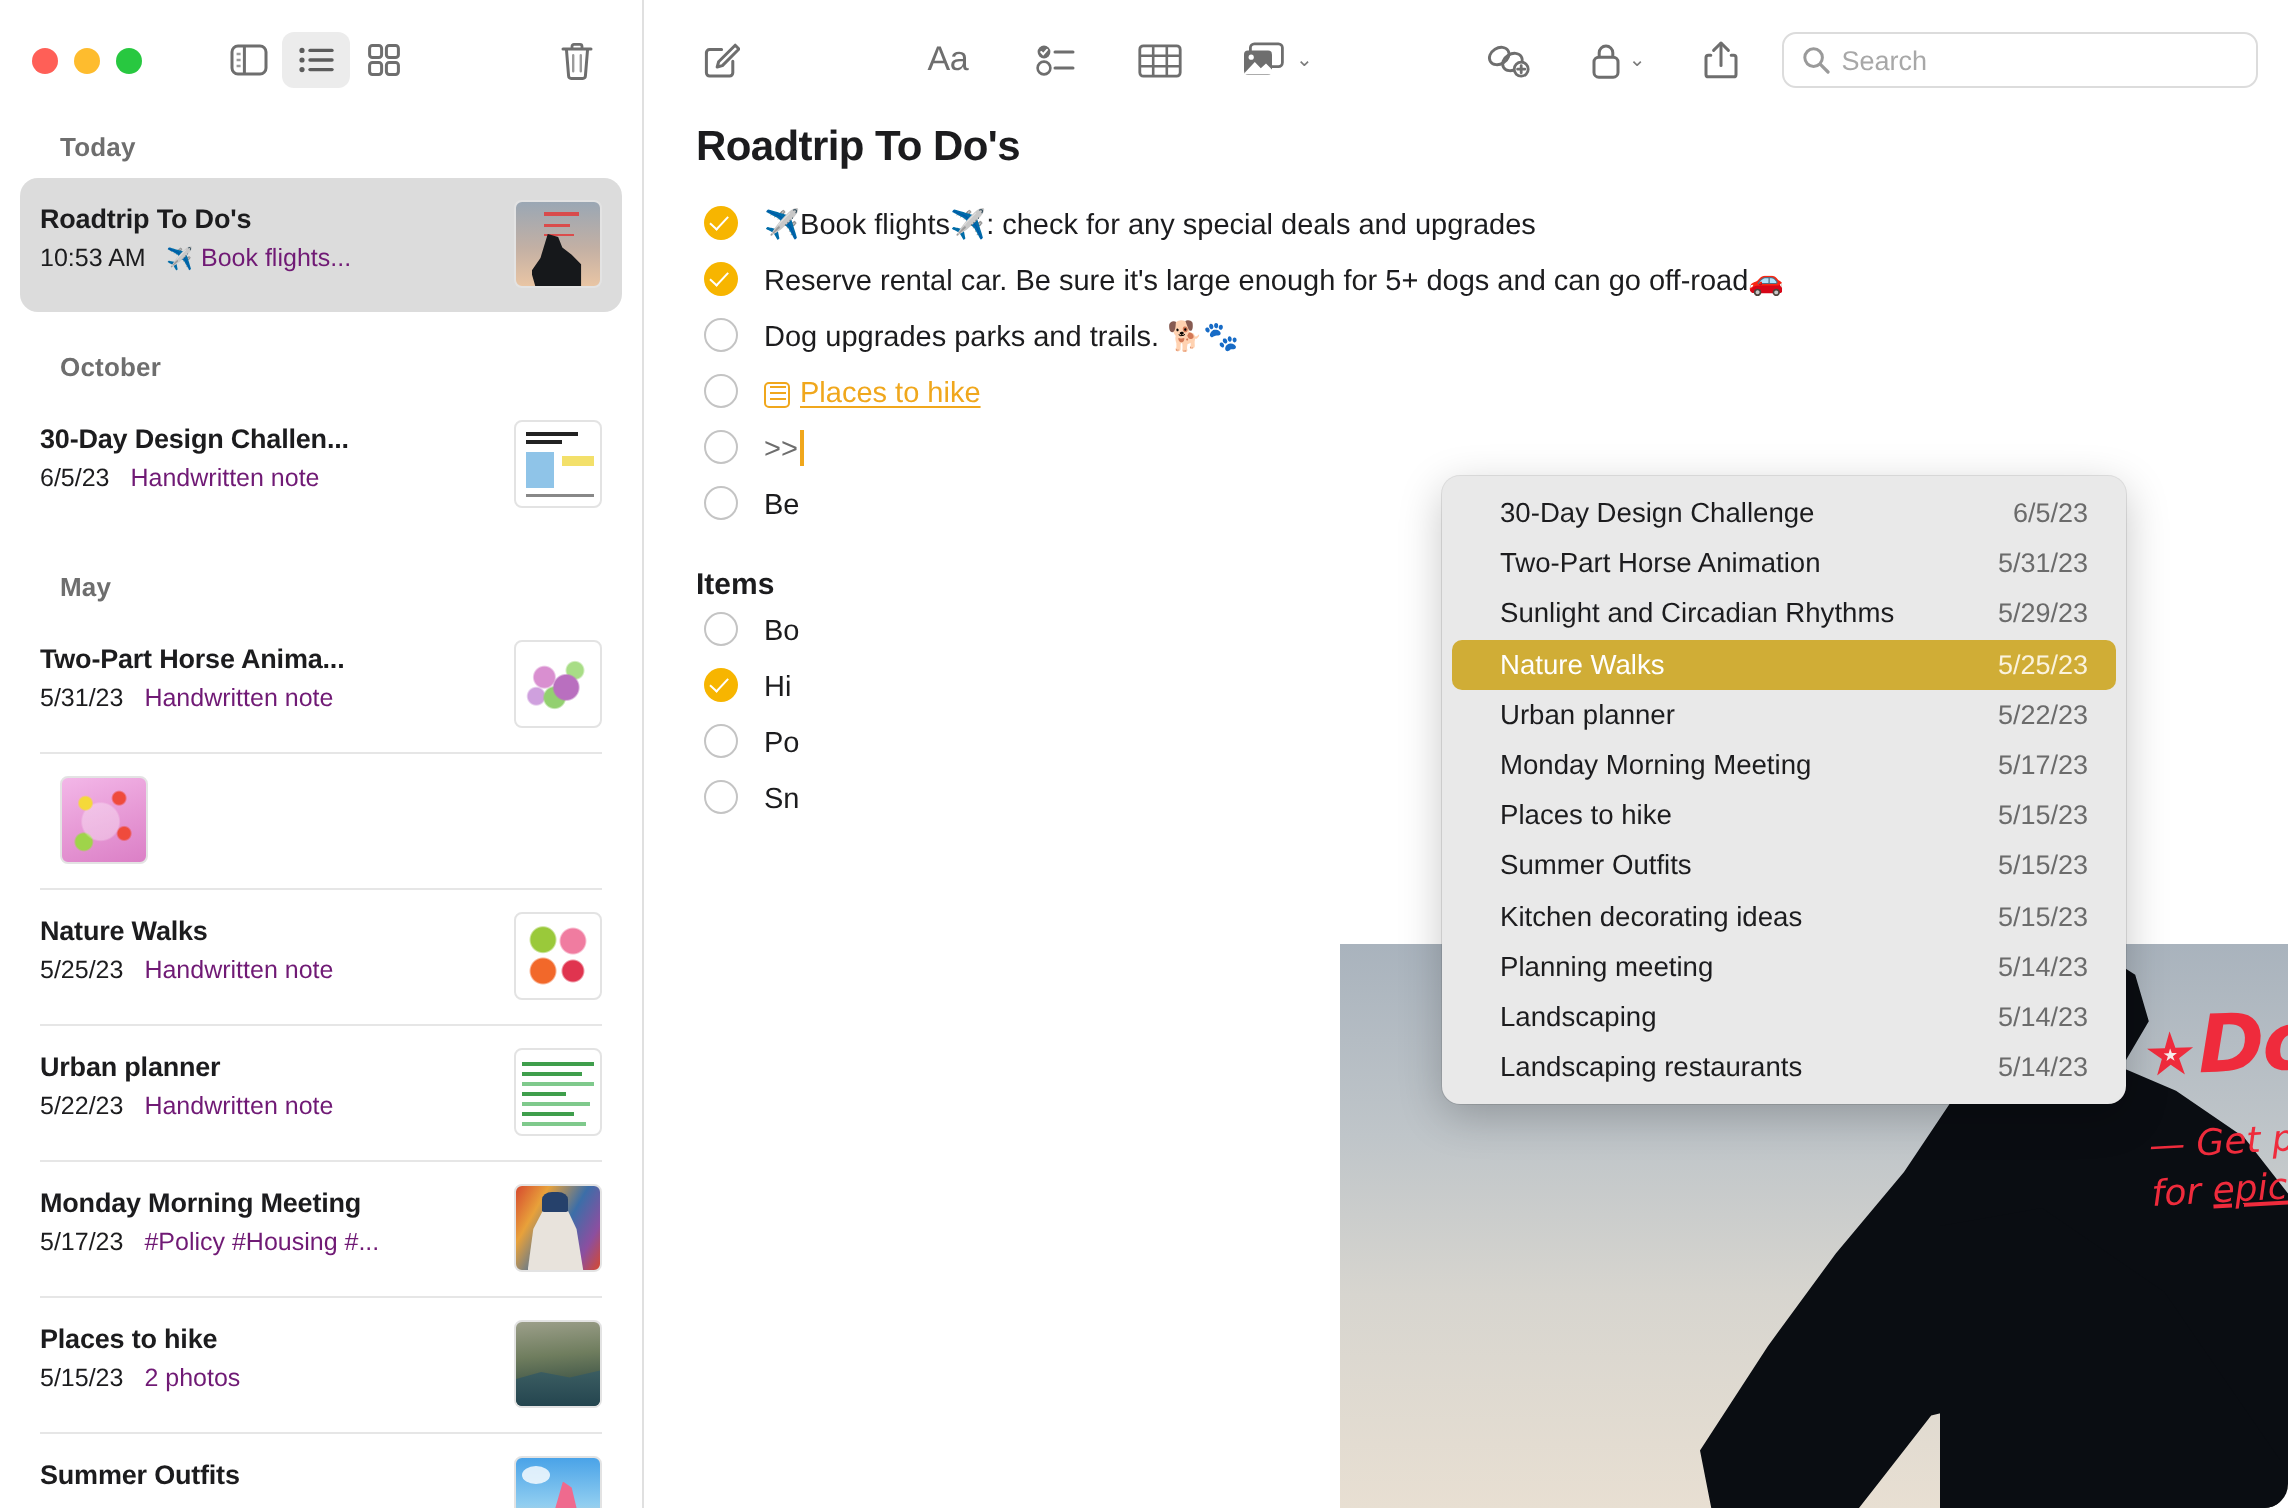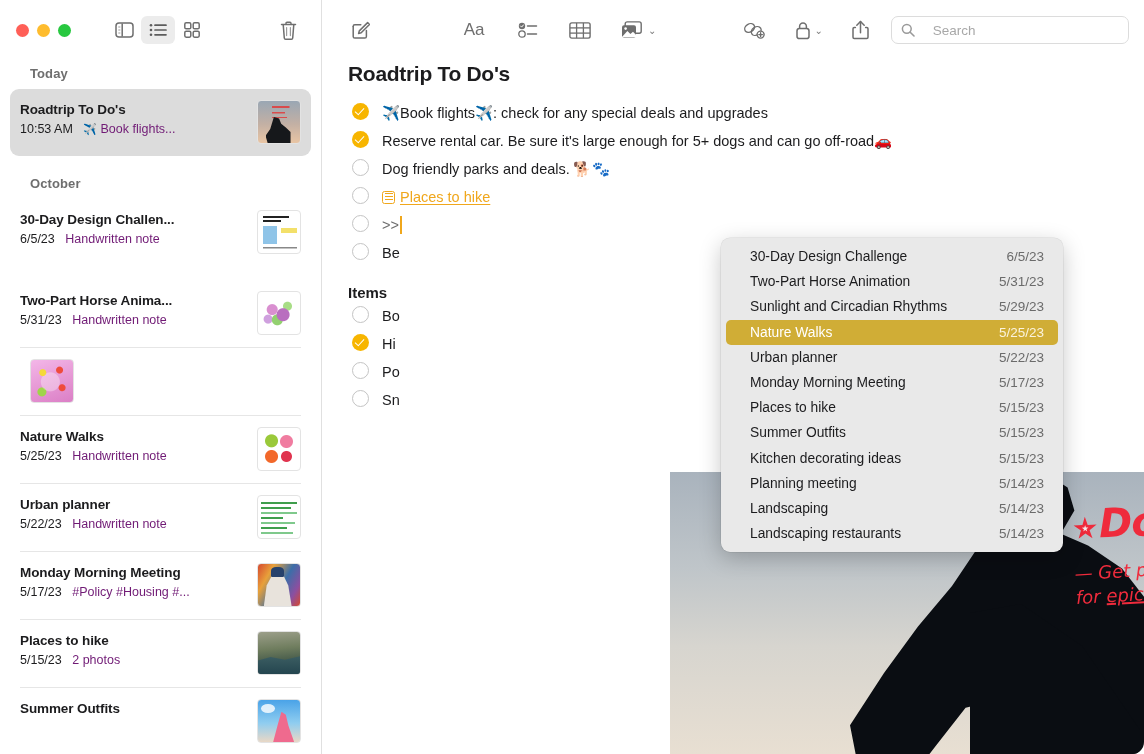--- a/index.html
+++ b/index.html
@@ -220,21 +220,21 @@
     display: flex; align-items: center; justify-content: center;
     border-radius: 6px; cursor: default;
   }
   .mt-btn.narrow { width: 30px; }
   .chev { color: #7b7b7b; font-size: 10px; margin-left: -4px; padding-right: 4px; }
   .search-box {
     width: 238px; height: 28px;
     border: 1px solid #dcdcdc;
     border-radius: 7px;
     display: flex; align-items: center;
-    padding: 0 9px; gap: 18px;
+    padding: 0 9px; gap: 6px;
     background: #fff;
     margin-left: 10px;
   }
   .search-box input {
     border: none; outline: none; flex: 1;
     font-family: "Liberation Sans", sans-serif;
     font-size: 13.5px; color: #1c1c1e; background: transparent;
   }
   .search-box input::placeholder { color: #a8a8a8; }
 
@@ -448,20 +448,21 @@
           <div class="note-meta">
             <span>6/5/23</span>
             <span class="prev">Handwritten note</span>
           </div>
         </div>
         <div class="thumb th-design"></div>
       </div>
 
       <div class="group-gap"></div>
 
+      <div class="list-header">May</div>
 
       <div class="note-item">
         <div class="ni-text">
           <div class="note-title">Two-Part Horse Anima...</div>
           <div class="note-meta">
             <span>5/31/23</span>
             <span class="prev">Handwritten note</span>
           </div>
         </div>
         <div class="thumb th-horse"></div>
@@ -631,21 +632,21 @@
         <div class="todo-text">✈️Book flights✈️: check for any special deals and upgrades</div>
       </div>
 
       <div class="todo-row">
         <div class="cb done"></div>
         <div class="todo-text">Reserve rental car. Be sure it's large enough for 5+ dogs and can go off-road🚗</div>
       </div>
 
       <div class="todo-row">
         <div class="cb empty"></div>
-        <div class="todo-text">Dog friendly parks and deals. 🐕🐾</div>
+        <div class="todo-text">Dog upgrades parks and trails. 🐕🐾</div>
       </div>
 
       <div class="todo-row">
         <div class="cb empty"></div>
         <div class="todo-text">
           <span class="link-row">
             <span class="note-glyph"></span>
             <span>Places to hike</span>
           </span>
         </div>

